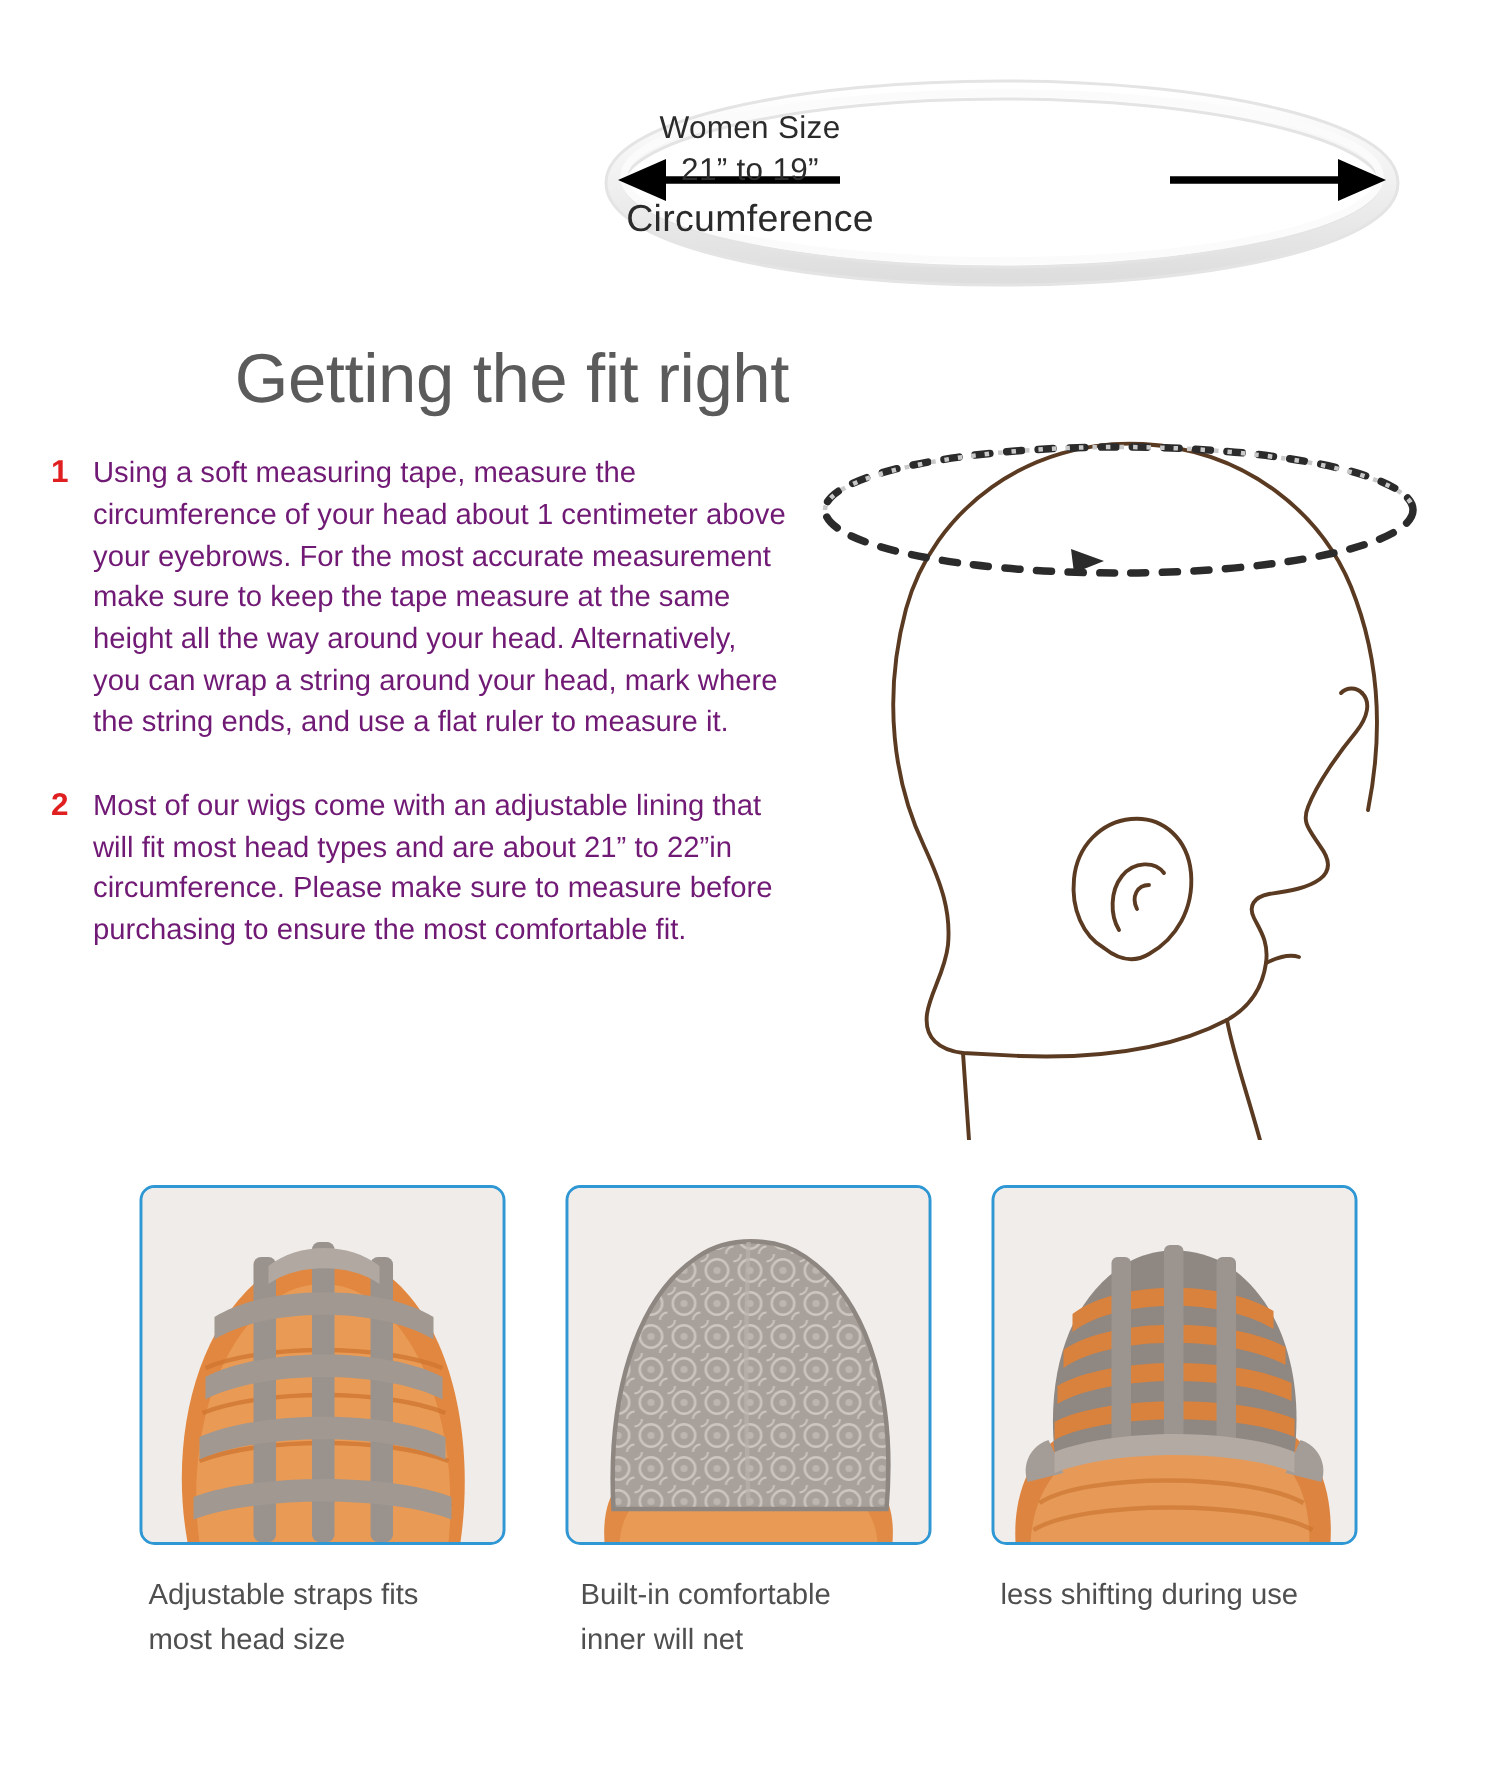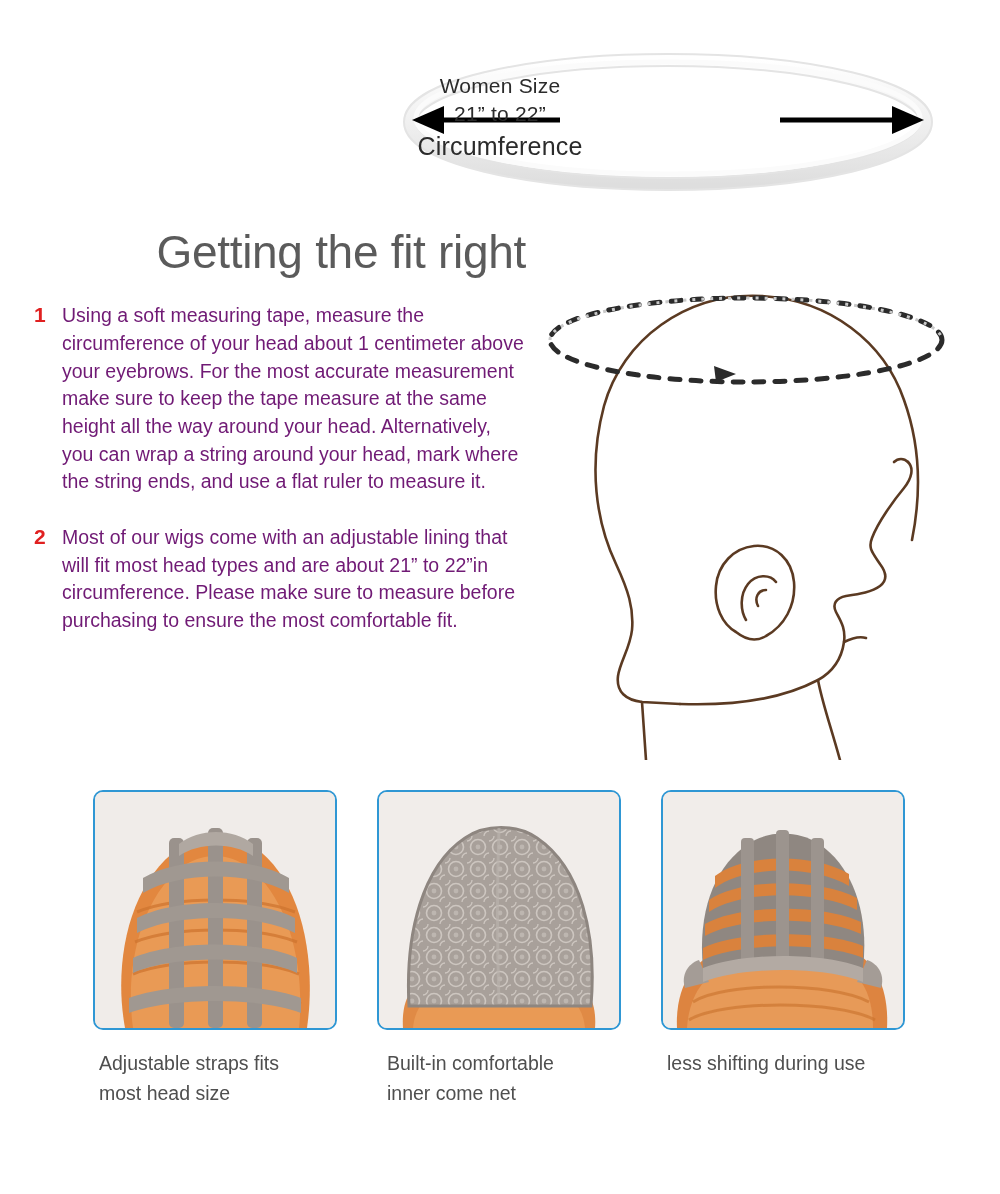--- a/index.html
+++ b/index.html
@@ -149,21 +149,21 @@
     <ellipse cx="668" cy="122" rx="258" ry="62" fill="none" stroke="url(#bandgrad)" stroke-width="10"></ellipse>
     <ellipse cx="668" cy="118" rx="252" ry="56" fill="none" stroke="#fbfbfb" stroke-width="5"></ellipse>
 
     <line x1="432" y1="120" x2="904" y2="120" stroke="#000000" stroke-width="5"></line>
     <polygon points="412,120 444,106 444,134" fill="#000000"></polygon>
     <polygon points="924,120 892,106 892,134" fill="#000000"></polygon>
 
     <rect x="560" y="100" width="220" height="42" fill="#ffffff"></rect>
   </svg>
   <div class="band-label" id="band-line1">Women Size</div>
-  <div class="band-label" id="band-line2">21” to 22”</div>
+  <div class="band-label" id="band-line2">21” to 19”</div>
   <div class="band-label" id="band-line3">Circumference</div>
 </div>
 
 <div id="main">
 
   <div id="text-col">
     <h1 id="page-title">Getting the fit right</h1>
 
     <div class="step">
       <span class="step-num">1</span>
@@ -285,21 +285,21 @@
         </defs>
         <path d="M30,214 C26,140 44,74 86,46 C106,32 138,32 158,46 C202,76 218,142 212,214 Z" fill="url(#lacepat)"></path>
 
         <path d="M30,214 C26,140 44,74 86,46 C106,32 138,32 158,46 C202,76 218,142 212,214 Z" fill="none" stroke="#8e8680" stroke-width="3"></path>
 
         <path d="M120,36 C118,90 118,150 120,212" stroke="#b9b2ac" stroke-width="3" fill="none" opacity="0.7"></path>
       </svg>
     </div>
     <div class="card-caption">
       <div>Built-in comfortable</div>
-      <div>inner come net</div>
+      <div>inner will net</div>
     </div>
   </div>
 
   <div class="card">
     <div class="card-frame">
       <svg width="240" height="236" viewBox="0 0 240 236">
         <rect width="240" height="236" fill="#f1edea"></rect>
 
         <path d="M14,236 C12,196 30,168 56,160 L190,160 C214,170 226,200 224,236 Z" fill="#dd8440"></path>
         <path d="M24,236 C26,204 42,180 66,174 L178,174 C200,182 210,206 210,236 Z" fill="#e79a58"></path>

